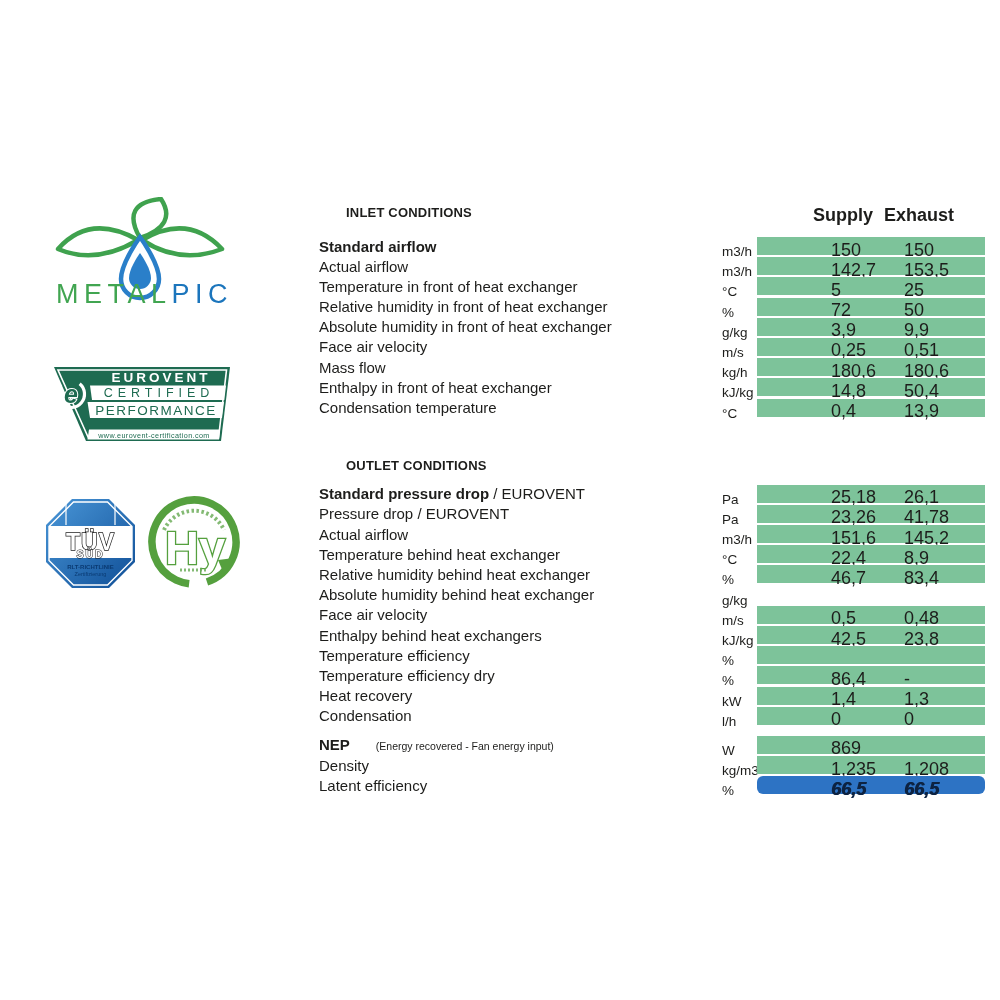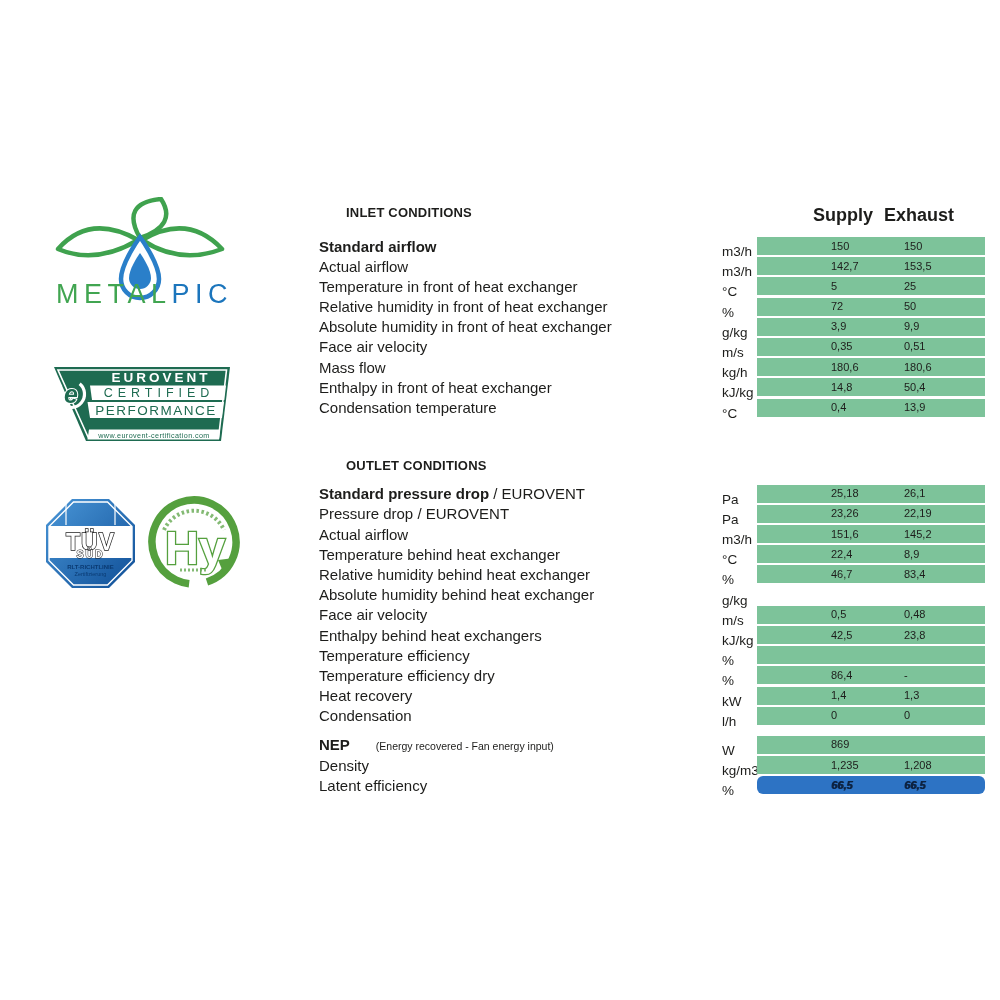--- a/index.html
+++ b/index.html
@@ -25,21 +25,21 @@
   .row{position:relative;height:20.2px;}
   .row.gap{margin-top:9px;}
   .lbl{position:absolute;left:0;top:1.5px;font-size:15px;white-space:nowrap;}
   .lm{font-weight:400;}
   .lm.bold{font-weight:700;}
   .l2{font-weight:400;}
   .note{font-size:10.5px;margin-left:26px;}
   .unit{position:absolute;left:381px;top:8px;font-size:13.5px;white-space:nowrap;margin-left:22px;}
   .bar{position:absolute;left:438px;top:1px;width:228px;height:18px;background:var(--row-green,#7dc39a);}
   .row.hl .bar{background:var(--row-blue,#2d73c4);border-radius:6px;}
-  .sv,.ev{position:absolute;top:2.5px;font-size:11px;white-space:nowrap;}
+  .sv,.ev{position:absolute;top:2.5px;font-size:18px;white-space:nowrap;}
   .sv{left:74px;}
   .ev{left:147px;}
   .row.hl .sv,.row.hl .ev{
     font-weight:700;font-style:italic;color:var(--hl-text,#0d2342);
     text-shadow:.8px 0 0 var(--hl-text,#0d2342);
   }
 </style>
 </head>
 <body>
 
@@ -147,21 +147,21 @@
       <span class="unit">g/kg</span>
       <div class="bar">
         <span class="sv">3,9</span>
         <span class="ev">9,9</span>
       </div>
     </div>
         <div class="row">
       <span class="lbl"><span class="lm">Face air velocity</span><span class="l2"></span><span class="note"></span></span>
       <span class="unit">m/s</span>
       <div class="bar">
-        <span class="sv">0,35</span>
+        <span class="sv">0,25</span>
         <span class="ev">0,51</span>
       </div>
     </div>
         <div class="row">
       <span class="lbl"><span class="lm">Mass flow</span><span class="l2"></span><span class="note"></span></span>
       <span class="unit">kg/h</span>
       <div class="bar">
         <span class="sv">180,6</span>
         <span class="ev">180,6</span>
       </div>
@@ -194,21 +194,21 @@
       <div class="bar">
         <span class="sv">25,18</span>
         <span class="ev">26,1</span>
       </div>
     </div>
         <div class="row">
       <span class="lbl"><span class="lm">Pressure drop</span><span class="l2">  / EUROVENT</span><span class="note"></span></span>
       <span class="unit">Pa</span>
       <div class="bar">
         <span class="sv">23,26</span>
-        <span class="ev">22,19</span>
+        <span class="ev">41,78</span>
       </div>
     </div>
         <div class="row">
       <span class="lbl"><span class="lm">Actual airflow</span><span class="l2"></span><span class="note"></span></span>
       <span class="unit">m3/h</span>
       <div class="bar">
         <span class="sv">151,6</span>
         <span class="ev">145,2</span>
       </div>
     </div>

